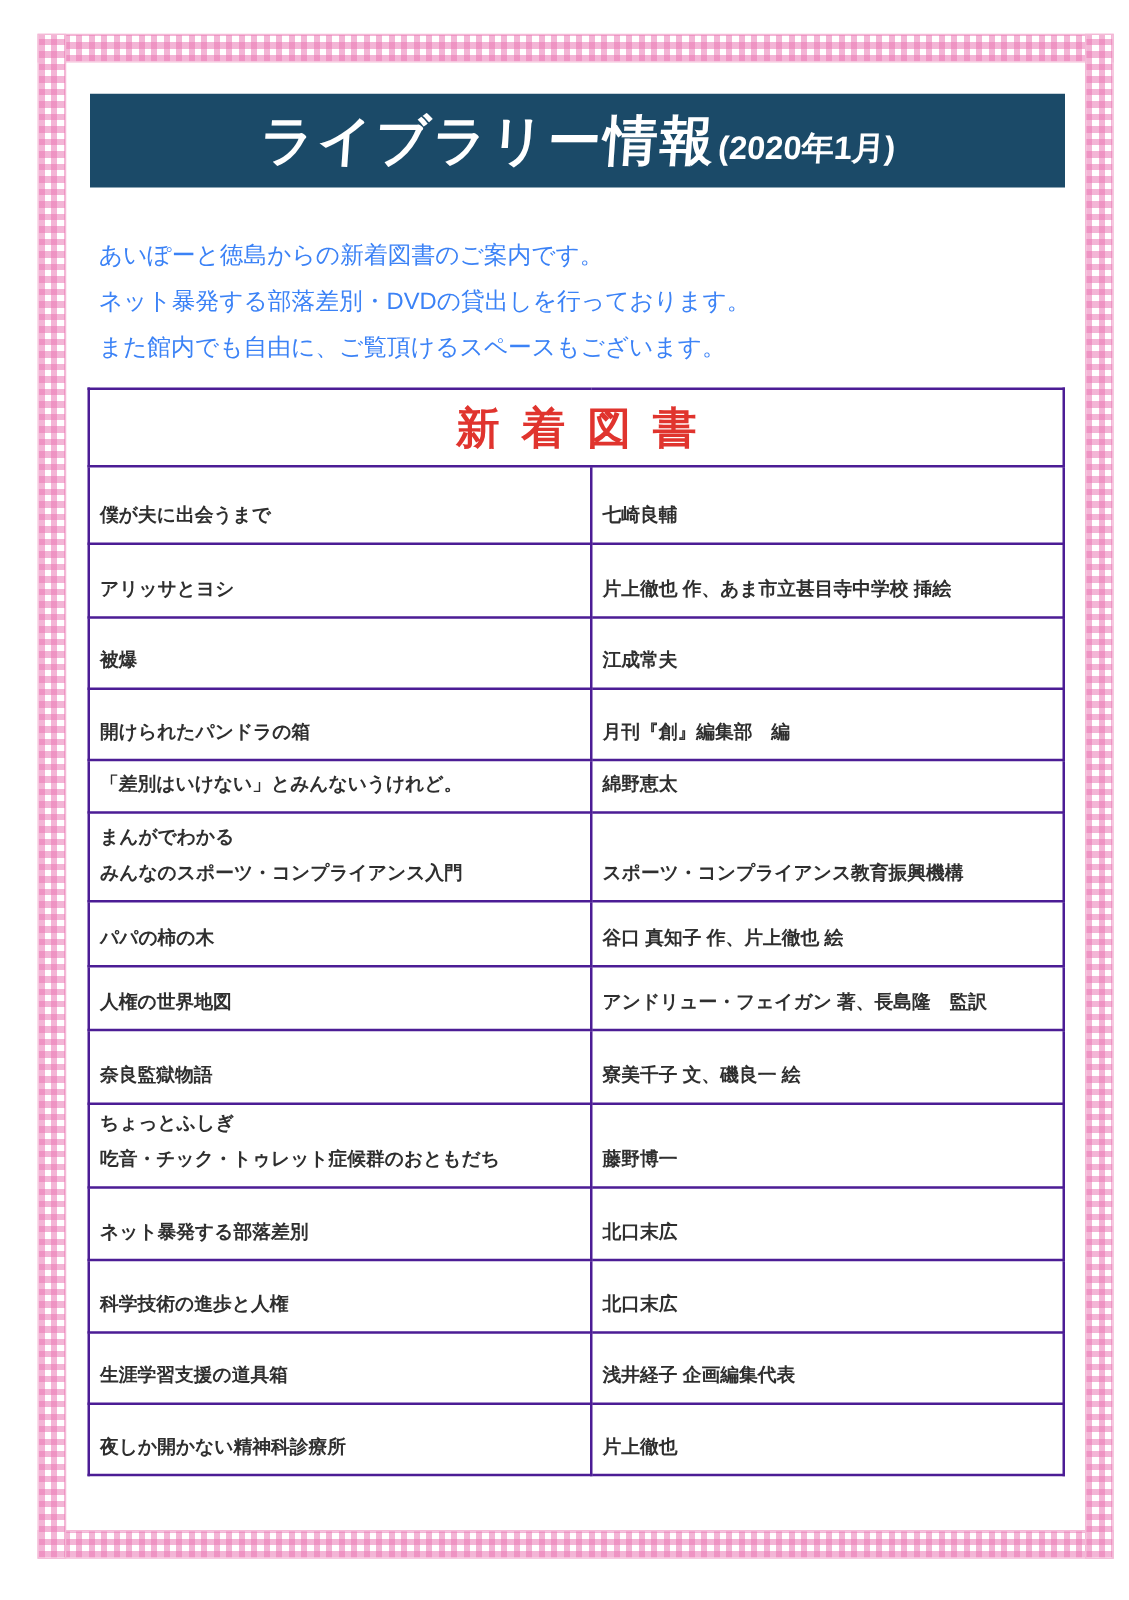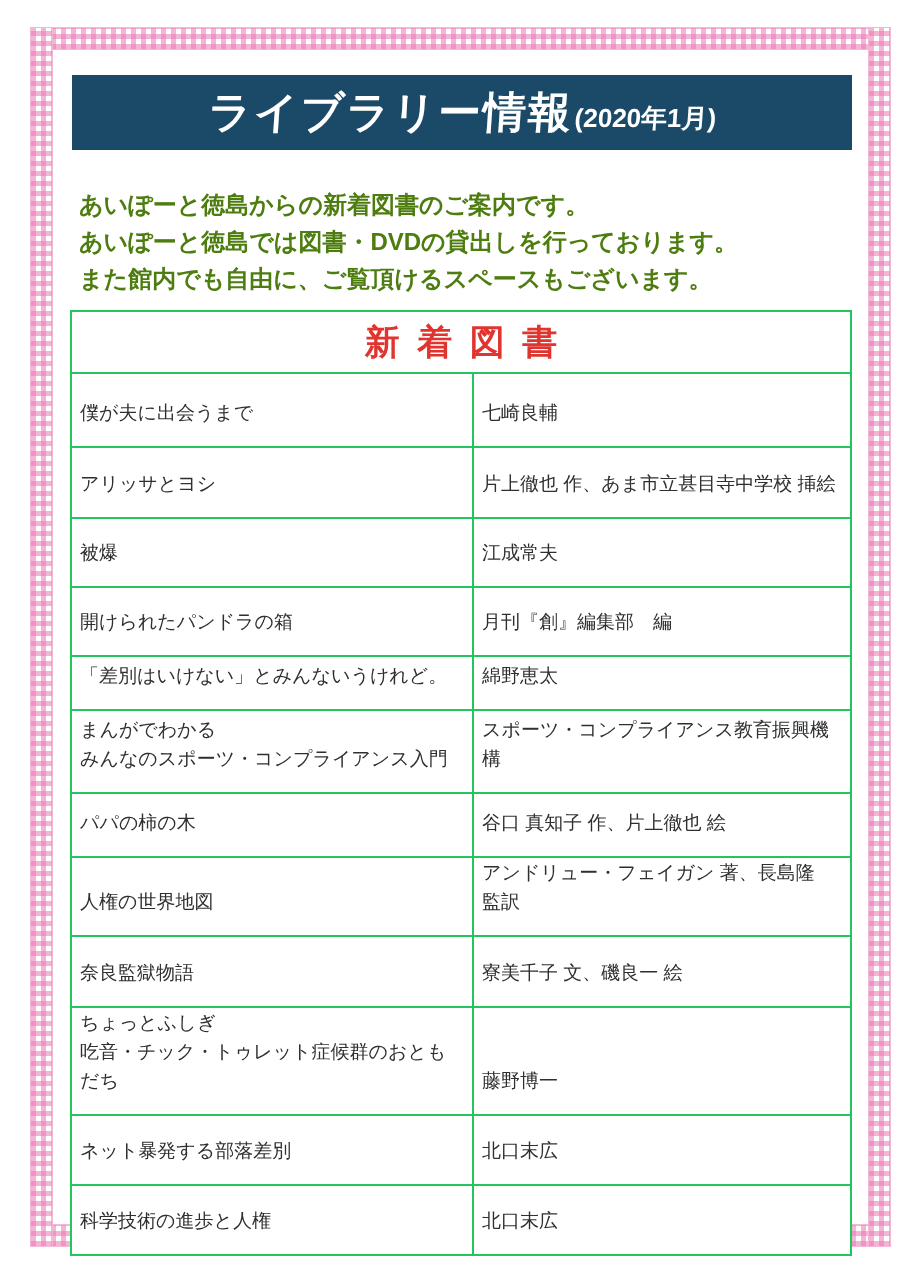--- a/index.html
+++ b/index.html
@@ -25,37 +25,37 @@
   .banner{
     position:absolute;left:72px;top:75px;width:780px;height:75px;
     background:#1b4a68;
     display:flex;align-items:center;justify-content:center;
   }
   .banner-inner{display:flex;align-items:baseline;transform:skewX(-4deg);color:#ffffff;white-space:nowrap;}
   .banner-title{font-size:43px;font-weight:900;letter-spacing:2px;}
   .banner-subtitle{font-size:26px;font-weight:900;margin-left:2px;}
 
   
-  .intro{position:absolute;left:79px;top:186px;width:760px;font-size:24px;line-height:37px;color:#4d7c0f;font-weight:bold;}
+  .intro{position:absolute;left:79px;top:186px;width:760px;font-size:19px;line-height:37px;color:#3b82f6;}
   .intro div{white-space:nowrap;}
 
   
   table.books{
     position:absolute;left:70px;top:310px;width:782px;
     border-collapse:collapse;table-layout:fixed;background:#ffffff;
   }
   table.books col.c-title{width:402px;}
-  table.books th,table.books td{border:2px solid #22c55e;}
+  table.books th,table.books td{border:2px solid #4c1d95;}
   th.books-header{
     height:58px;text-align:center;vertical-align:middle;
     color:#e0342e;font-size:35px;font-weight:bold;letter-spacing:.5em;text-indent:.5em;
   }
   table.books td{
-    font-size:19px;font-weight:normal;vertical-align:bottom;
-    padding:0 8px 19px 8px;white-space:pre-line;line-height:29px;
+    font-size:15px;font-weight:bold;vertical-align:bottom;
+    padding:0 8px 7px 8px;white-space:pre-line;line-height:29px;
     overflow:hidden;
   }
   
   tbody.rows tr:nth-child(1) td{height:53px;}
   tbody.rows tr:nth-child(2) td{height:50px;}
   tbody.rows tr:nth-child(3) td{height:48px;}
   tbody.rows tr:nth-child(4) td{height:48px;margin-top:31px;}
   tbody.rows tr:nth-child(5) td{height:33px;margin-left:44px;}
   tbody.rows tr:nth-child(6) td{height:62px;}
   tbody.rows tr:nth-child(7) td{height:43px;}
@@ -78,21 +78,21 @@
 
 <div class="banner">
   <div class="banner-inner">
     <span class="banner-title">ライブラリー情報</span>
     <span class="banner-subtitle">(2020年1月)</span>
   </div>
 </div>
 
 <div class="intro">
   <div>あいぽーと徳島からの新着図書のご案内です。</div>
-  <div>あいぽーと徳島では図書・DVDの貸出しを行っております。</div>
+  <div>ネット暴発する部落差別・DVDの貸出しを行っております。</div>
   <div>また館内でも自由に、ご覧頂けるスペースもございます。</div>
 </div>
 
 <table class="books">
   <colgroup>
       <col class="c-title">
       <col class="c-author">
     </colgroup>
   <thead>
     <tr>
@@ -143,14 +143,22 @@
         <td>藤野博一</td>
       </tr>
       <tr>
         <td>ネット暴発する部落差別</td>
         <td>北口末広</td>
       </tr>
       <tr>
         <td>科学技術の進歩と人権</td>
         <td>北口末広</td>
       </tr>
+      <tr>
+        <td>生涯学習支援の道具箱</td>
+        <td>浅井経子 企画編集代表</td>
+      </tr>
+      <tr>
+        <td>夜しか開かない精神科診療所</td>
+        <td>片上徹也</td>
+      </tr>
     </tbody>
 </table>
 
 </body></html>

